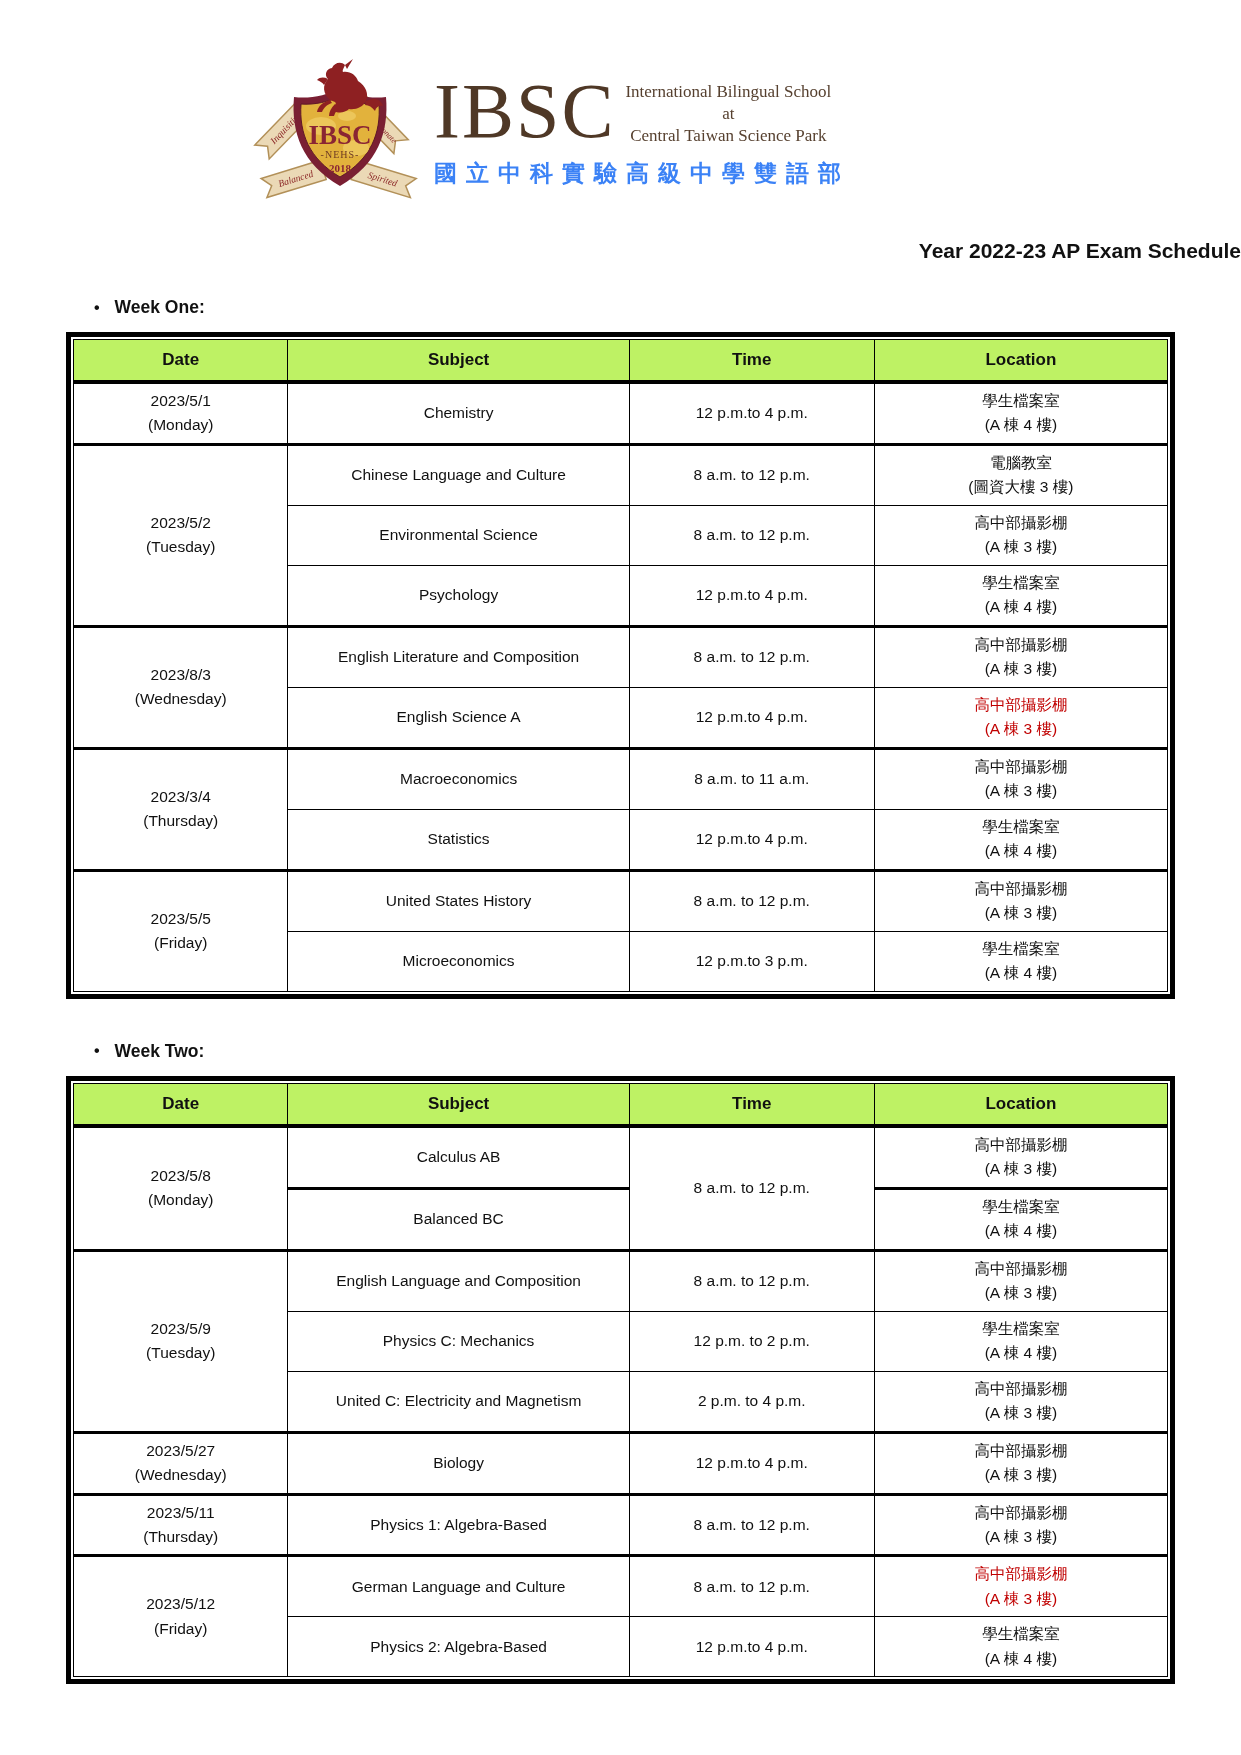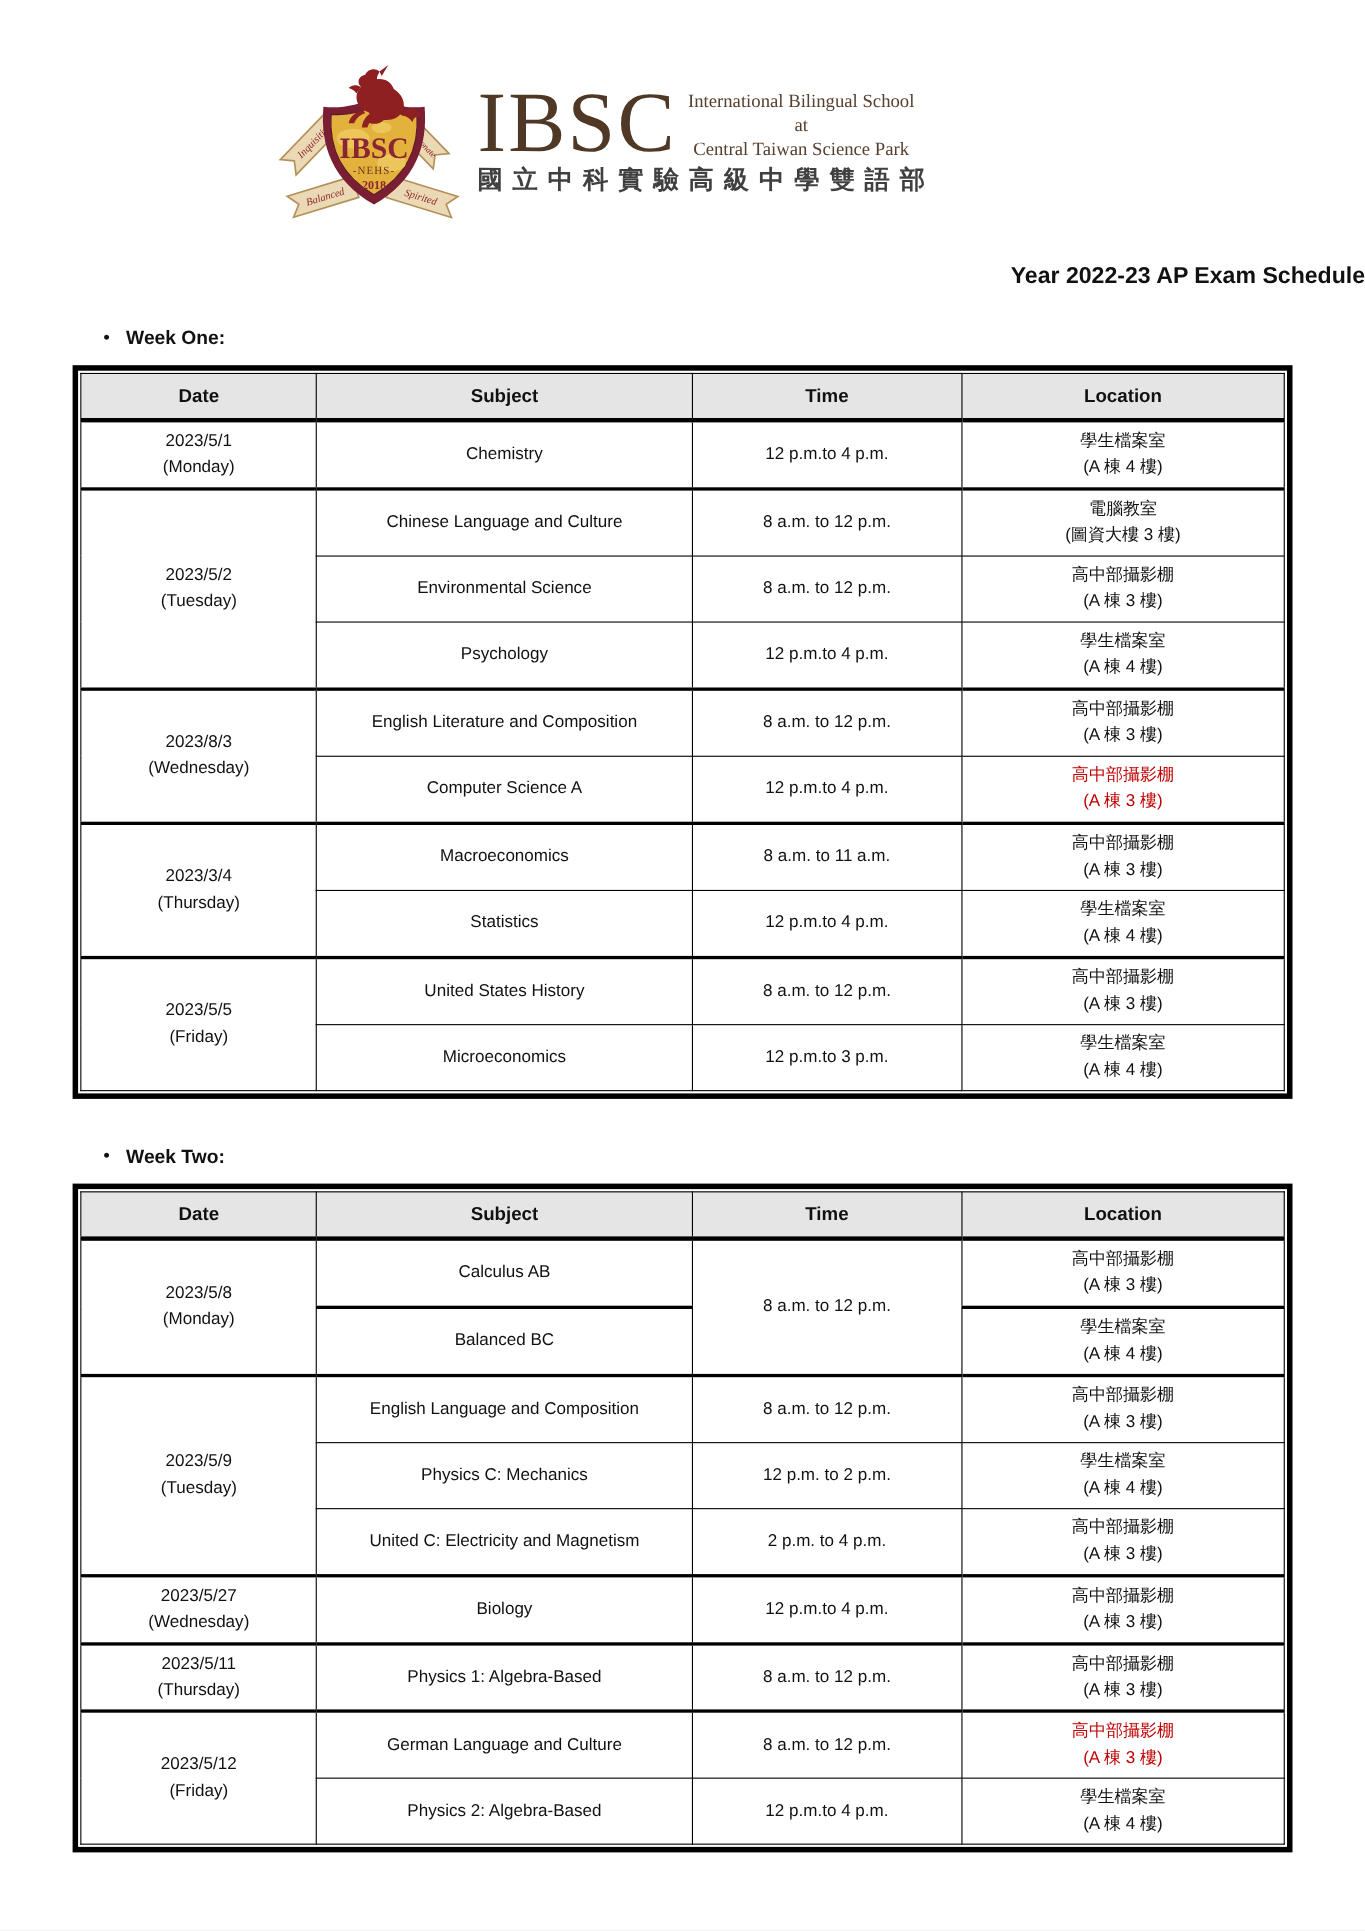--- a/index.html
+++ b/index.html
@@ -16,34 +16,34 @@
   .wordmark {
     font-family:"Liberation Serif","DejaVu Serif",serif; font-size:78px; line-height:0.95;
     color:#4F3826; letter-spacing:2px;
   }
   .school-en {
     font-family:"Liberation Serif","DejaVu Serif",serif; font-size:17px; line-height:1.3;
     color:#56402F; text-align:center; margin-left:10px; padding-top:6px;
   }
   .chinese-name {
     font-family:"Liberation Serif","DejaVu Serif",serif; font-size:23px; font-weight:600;
-    color:#404040; letter-spacing:9px; white-space:nowrap;
+    color:#3b82f6; letter-spacing:9px; margin-top:10px; white-space:nowrap;
   }
   
   .doc-title { text-align:right; font-size:21px; font-weight:bold; margin-top:26px; }
   .week-heading { display:flex; align-items:center; font-size:17.5px; font-weight:bold; margin:34px 0 0 94px; }
   .week-heading.second { margin-top:42px; }
   .bullet { font-size:16px; margin-right:15px; line-height:1; }
   
   .tablewrap { margin:14px 66px 0; border:5px solid #000; padding:2px; background:#fff; }
   table.sched { width:100%; border-collapse:collapse; table-layout:fixed; }
   .c-date { width:19.6%; } .c-subject { width:31.2%; } .c-time { width:22.4%; } .c-loc { width:26.8%; }
   table.sched th {
     border:1px solid #000; border-bottom:4px solid #000;
-    background:#e5e5e5; font-size:17px; font-weight:bold; padding:10px 4px;
+    background:#bef264; font-size:17px; font-weight:bold; padding:10px 4px;
   }
   table.sched td {
     border:1px solid #000; font-size:15.5px; text-align:center; vertical-align:middle;
     padding:5px 6px; line-height:1.58;
   }
   table.sched tr.group-top > td { border-top:3px solid #000; }
   table.sched td.thick-top { border-top:3px solid #000; }
   .red { color:#C00000; }
   .loc-cell div, .date-cell div { white-space:nowrap; }
 </style>
@@ -182,21 +182,21 @@
               <div>(Wednesday)</div>
           </td>
           <td>English Literature and Composition</td>
           <td>8 a.m. to 12 p.m.</td>
           <td class="loc-cell">
             <div>高中部攝影棚</div>
               <div>(A 棟 3 樓)</div>
           </td>
         </tr>
         <tr>
-          <td>Computer Science A</td>
+          <td>English Science A</td>
           <td>12 p.m.to 4 p.m.</td>
           <td class="loc-cell red">
             <div>高中部攝影棚</div>
               <div>(A 棟 3 樓)</div>
           </td>
         </tr>
 
         <tr class="group-top">
           <td class="date-cell" rowspan="2">
             <div>2023/3/4</div>

